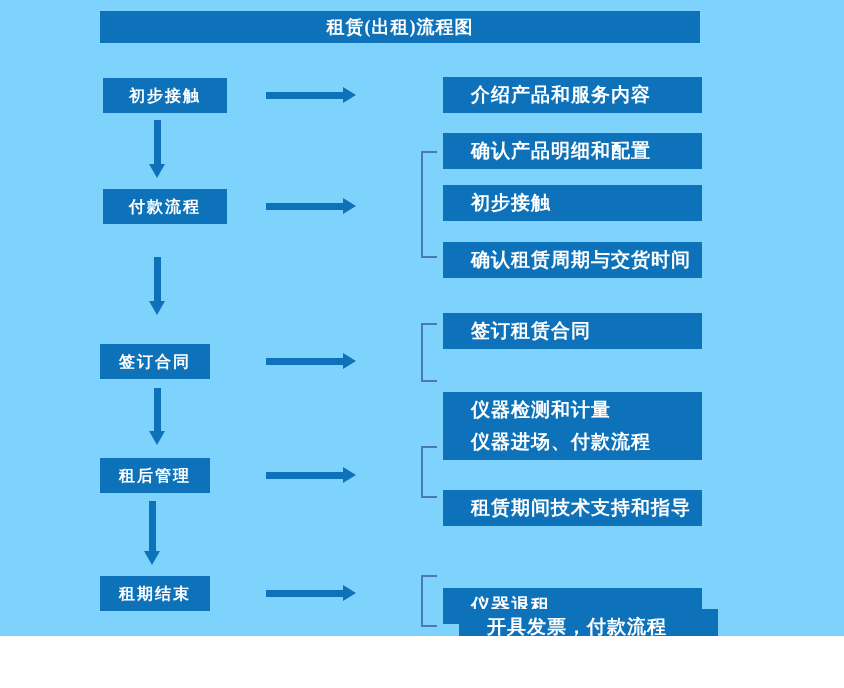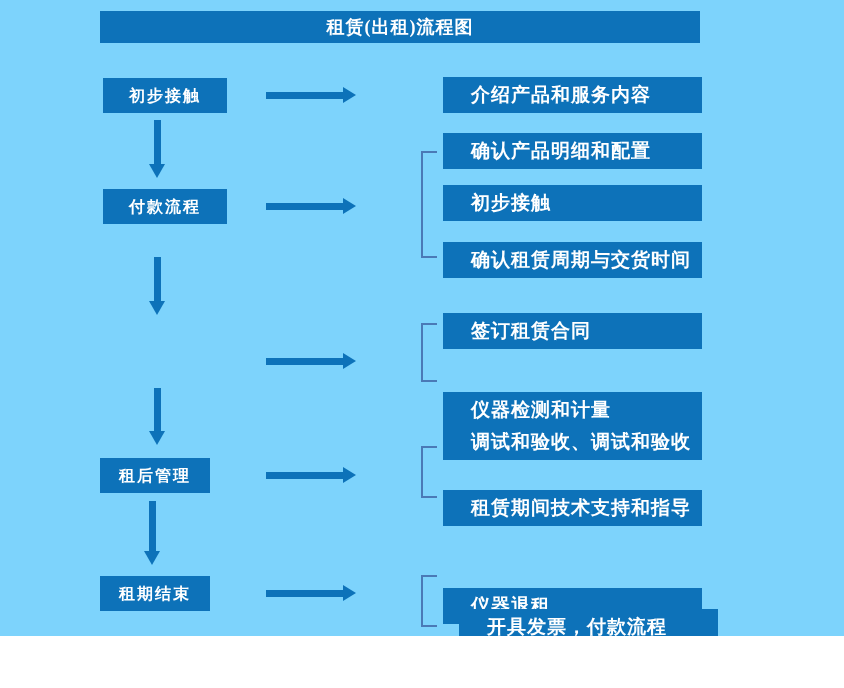--- a/index.html
+++ b/index.html
@@ -78,20 +78,21 @@
 </style>
 </head>
 <body>
 
 <div class="canvas">
 
   <div class="title-banner">租赁(出租)流程图</div>
 
   <div class="step-box step1">初步接触</div>
   <div class="step-box step2">付款流程</div>
+  <div class="step-box step3">签订合同</div>
   <div class="step-box step4">租后管理</div>
   <div class="step-box step5">租期结束</div>
 
   <div class="v-arrow va1">
       <div class="shaft"></div>
       <div class="head"></div>
     </div>
   <div class="v-arrow va2">
       <div class="shaft"></div>
       <div class="head"></div>
@@ -130,18 +131,18 @@
   <div class="bracket b2"></div>
   <div class="bracket b3"></div>
   <div class="bracket b4"></div>
 
   <div class="out-box r1">介绍产品和服务内容</div>
   <div class="out-box r2">确认产品明细和配置</div>
   <div class="out-box r3">初步接触</div>
   <div class="out-box r4">确认租赁周期与交货时间</div>
   <div class="out-box r5">签订租赁合同</div>
   <div class="out-box r6">仪器检测和计量</div>
-  <div class="out-box r7">调试和验收、调试和验收</div>
+  <div class="out-box r7">仪器进场、付款流程</div>
   <div class="out-box r8">租赁期间技术支持和指导</div>
   <div class="out-box r9">仪器退租</div>
   <div class="out-box r10">开具发票，付款流程</div>
 
 </div>
 
 </body></html>

